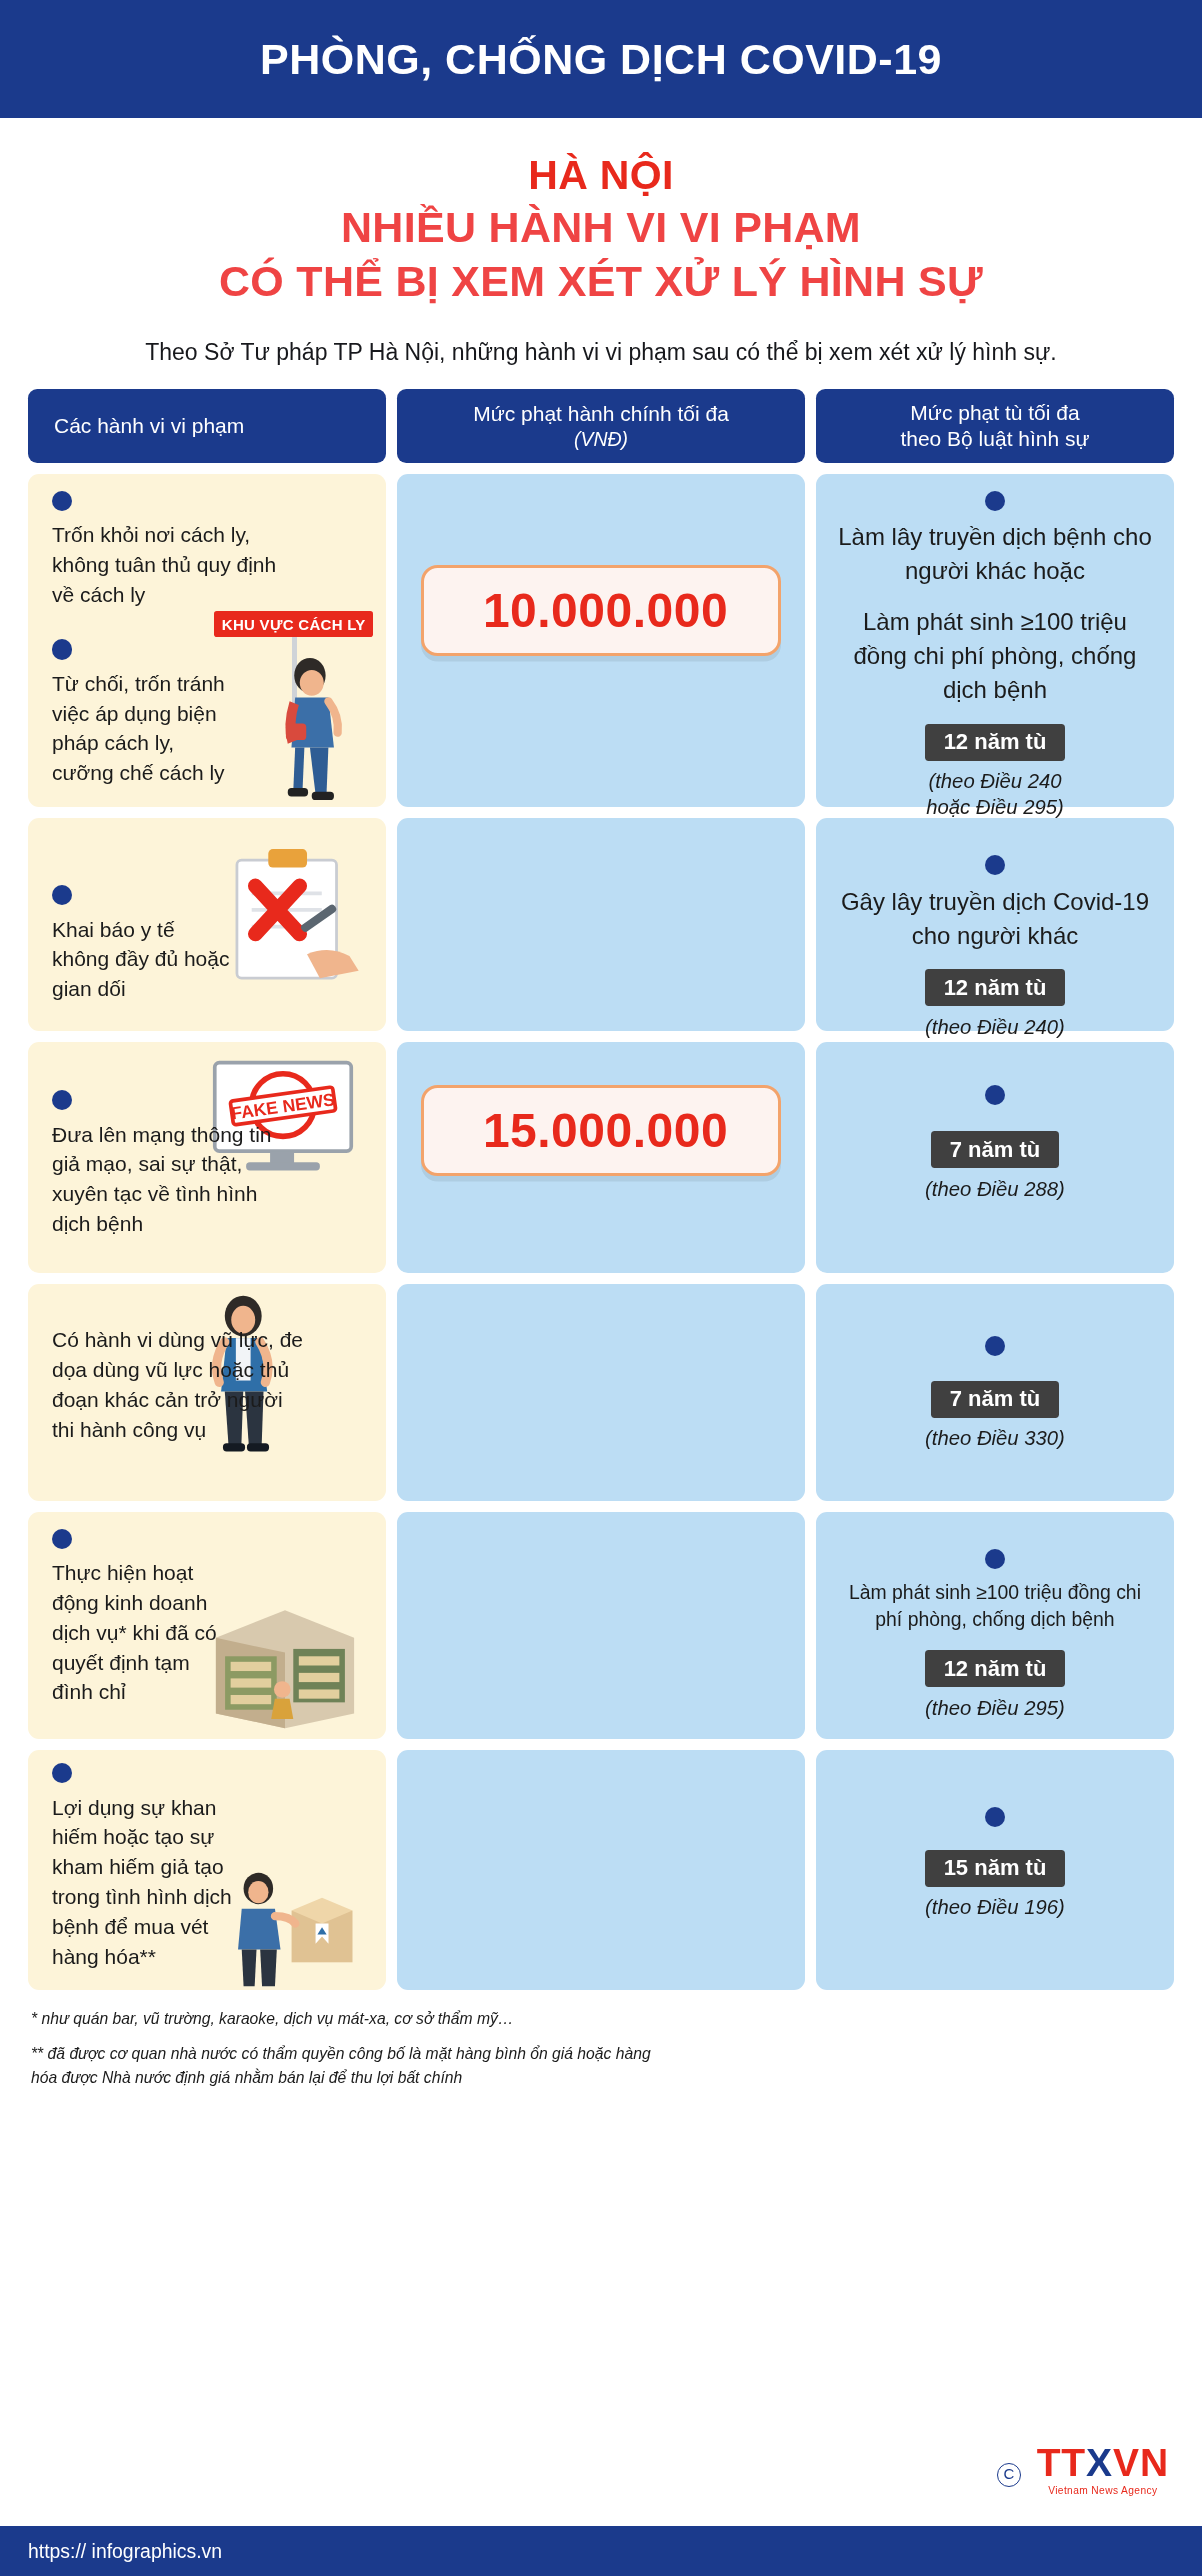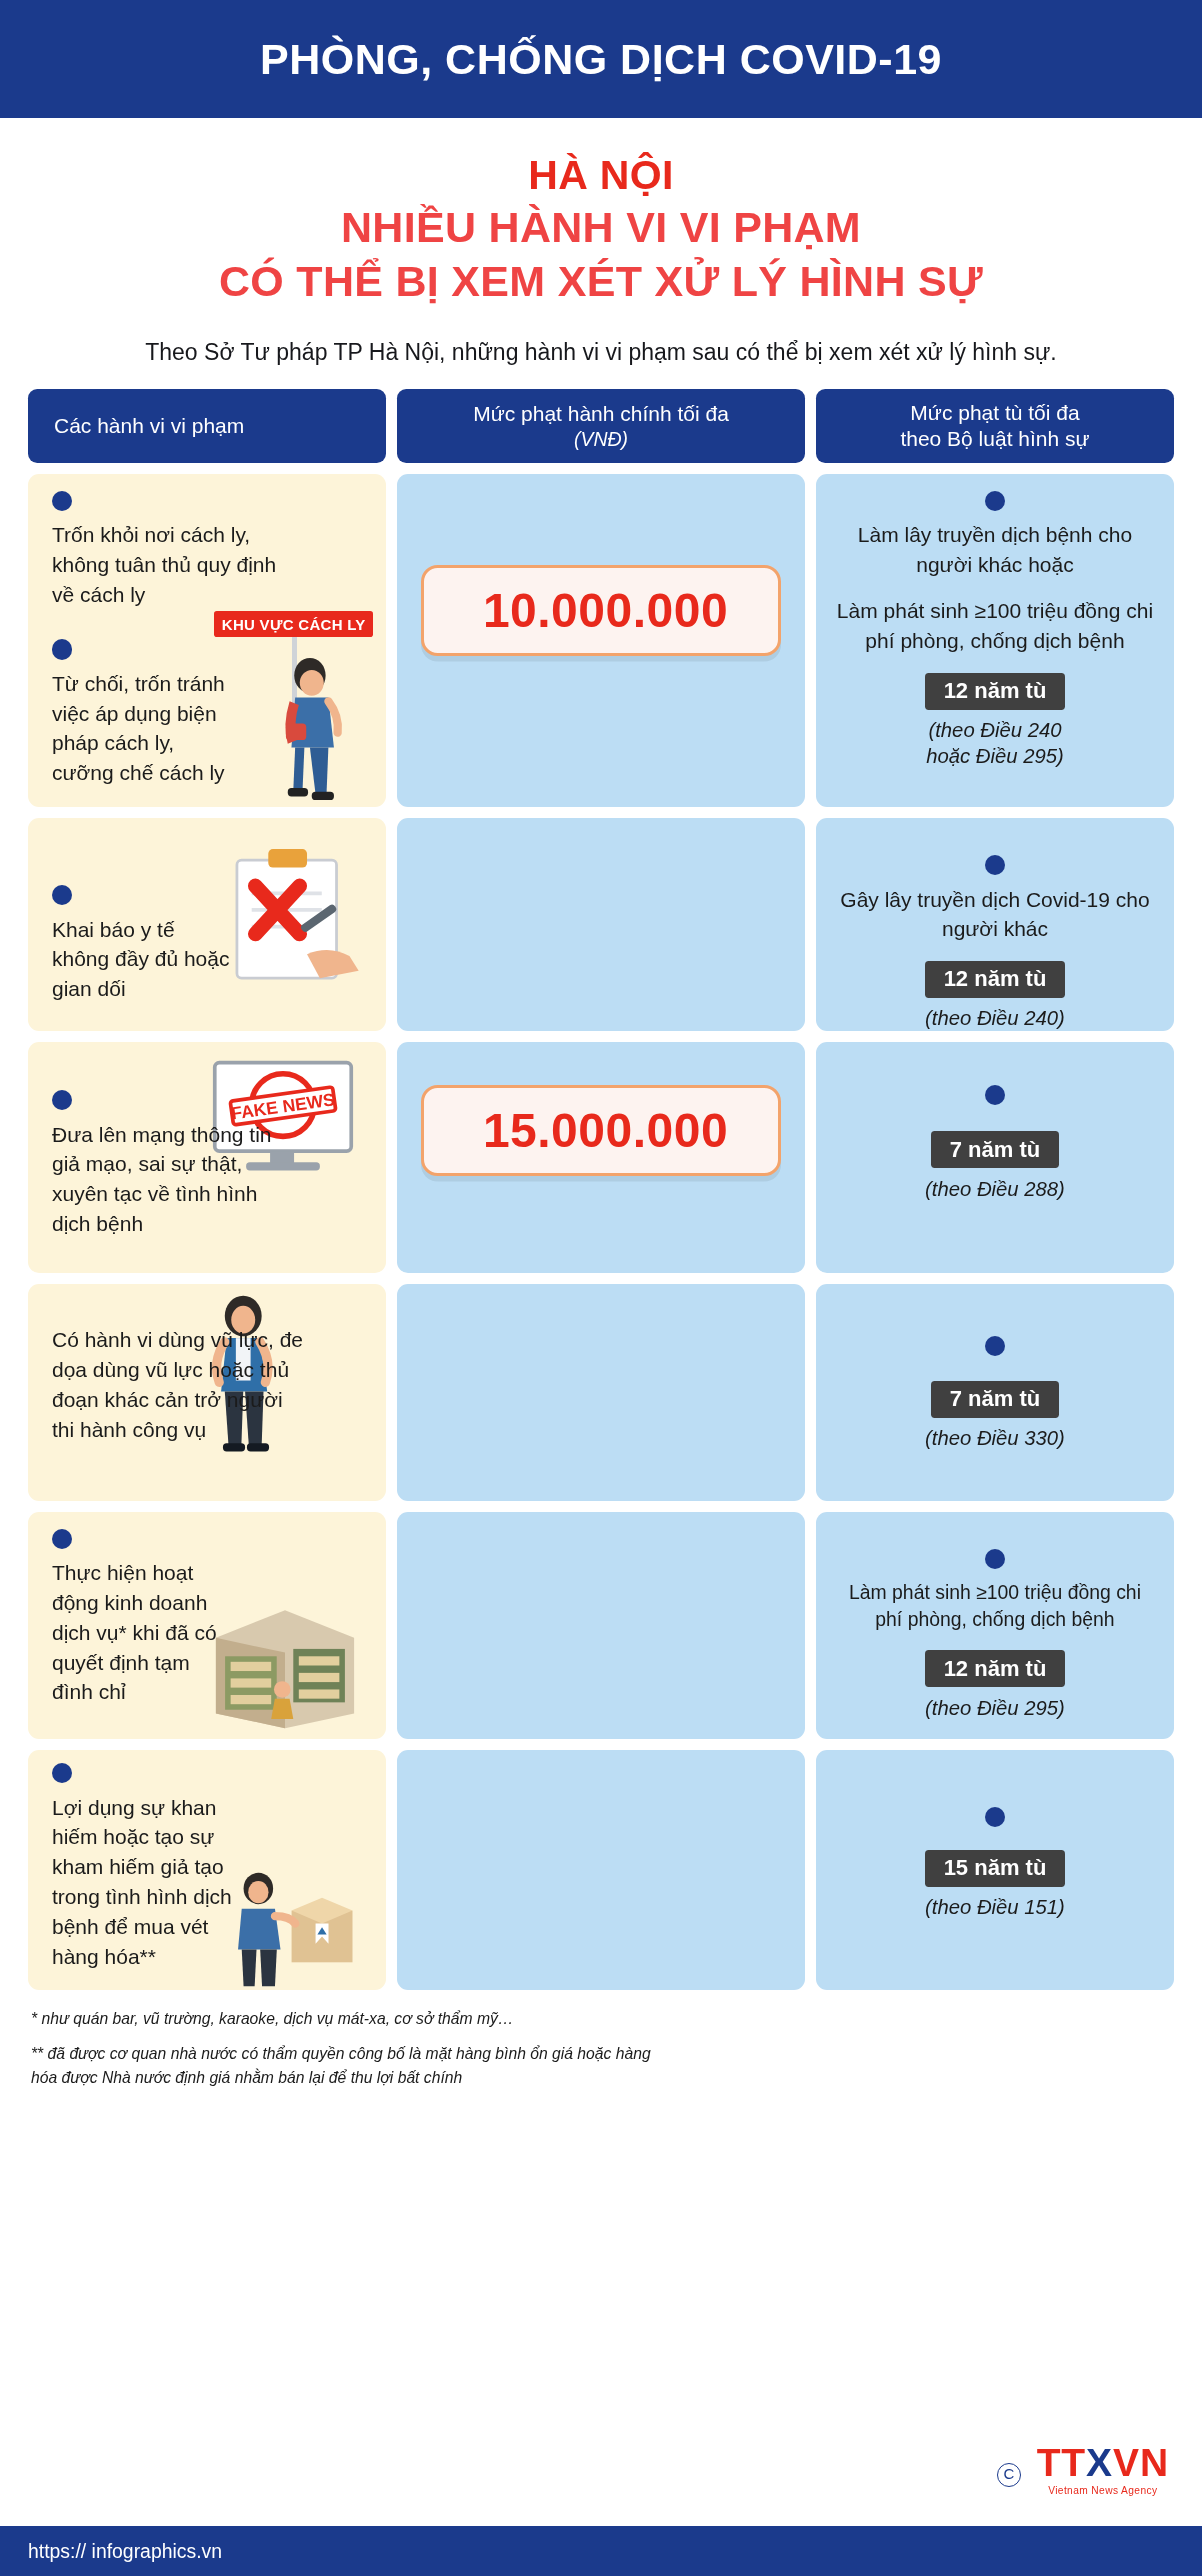--- a/index.html
+++ b/index.html
@@ -113,21 +113,21 @@
   .c1 .txt {
     color: #1b1b1b;
     font-size: 21px;
     line-height: 1.42;
     padding: 0 15px 13px 24px;
     position: relative;
     z-index: 2;
   }
   .c3 .txt {
     color: #1b1b1b;
-    font-size: 21px;
+    font-size: 24px;
     line-height: 1.42;
     text-align: center;
     padding: 0 20.3px 7.4px 20.3px;
   }
   .c3 .txt.small { font-size: 19.4px; }
 
   .jail-badge {
     display: inline-block;
     background: #404040;
     color: #ffffff;
@@ -445,21 +445,21 @@
           <path d="M117 62 L112 70 L122 70 Z" fill="#2f6fa8"></path>
           <path d="M66 50 Q82 50 88 58" stroke="#f0b58d" stroke-width="9" fill="none" stroke-linecap="round"></path>
         </svg>
       </div>
       <div class="cell c2"></div>
       <div class="cell c3">
         <span class="dot" style="margin-top:57px;"></span>
         <div class="center" style="margin-top:13px;">
           <span class="jail-badge">15 năm tù</span>
         </div>
-        <div class="article">(theo Điều 151)</div>
+        <div class="article">(theo Điều 196)</div>
       </div>
     </div>
 
   </div>
 
   <div class="notes">
     <p>* như quán bar, vũ trường, karaoke, dịch vụ mát-xa, cơ sở thẩm mỹ…</p>
     <p style="max-width:647px;">** đã được cơ quan nhà nước có thẩm quyền công bố là mặt hàng bình ổn giá hoặc hàng hóa được Nhà nước định giá nhằm bán lại để thu lợi bất chính</p>
   </div>
 

